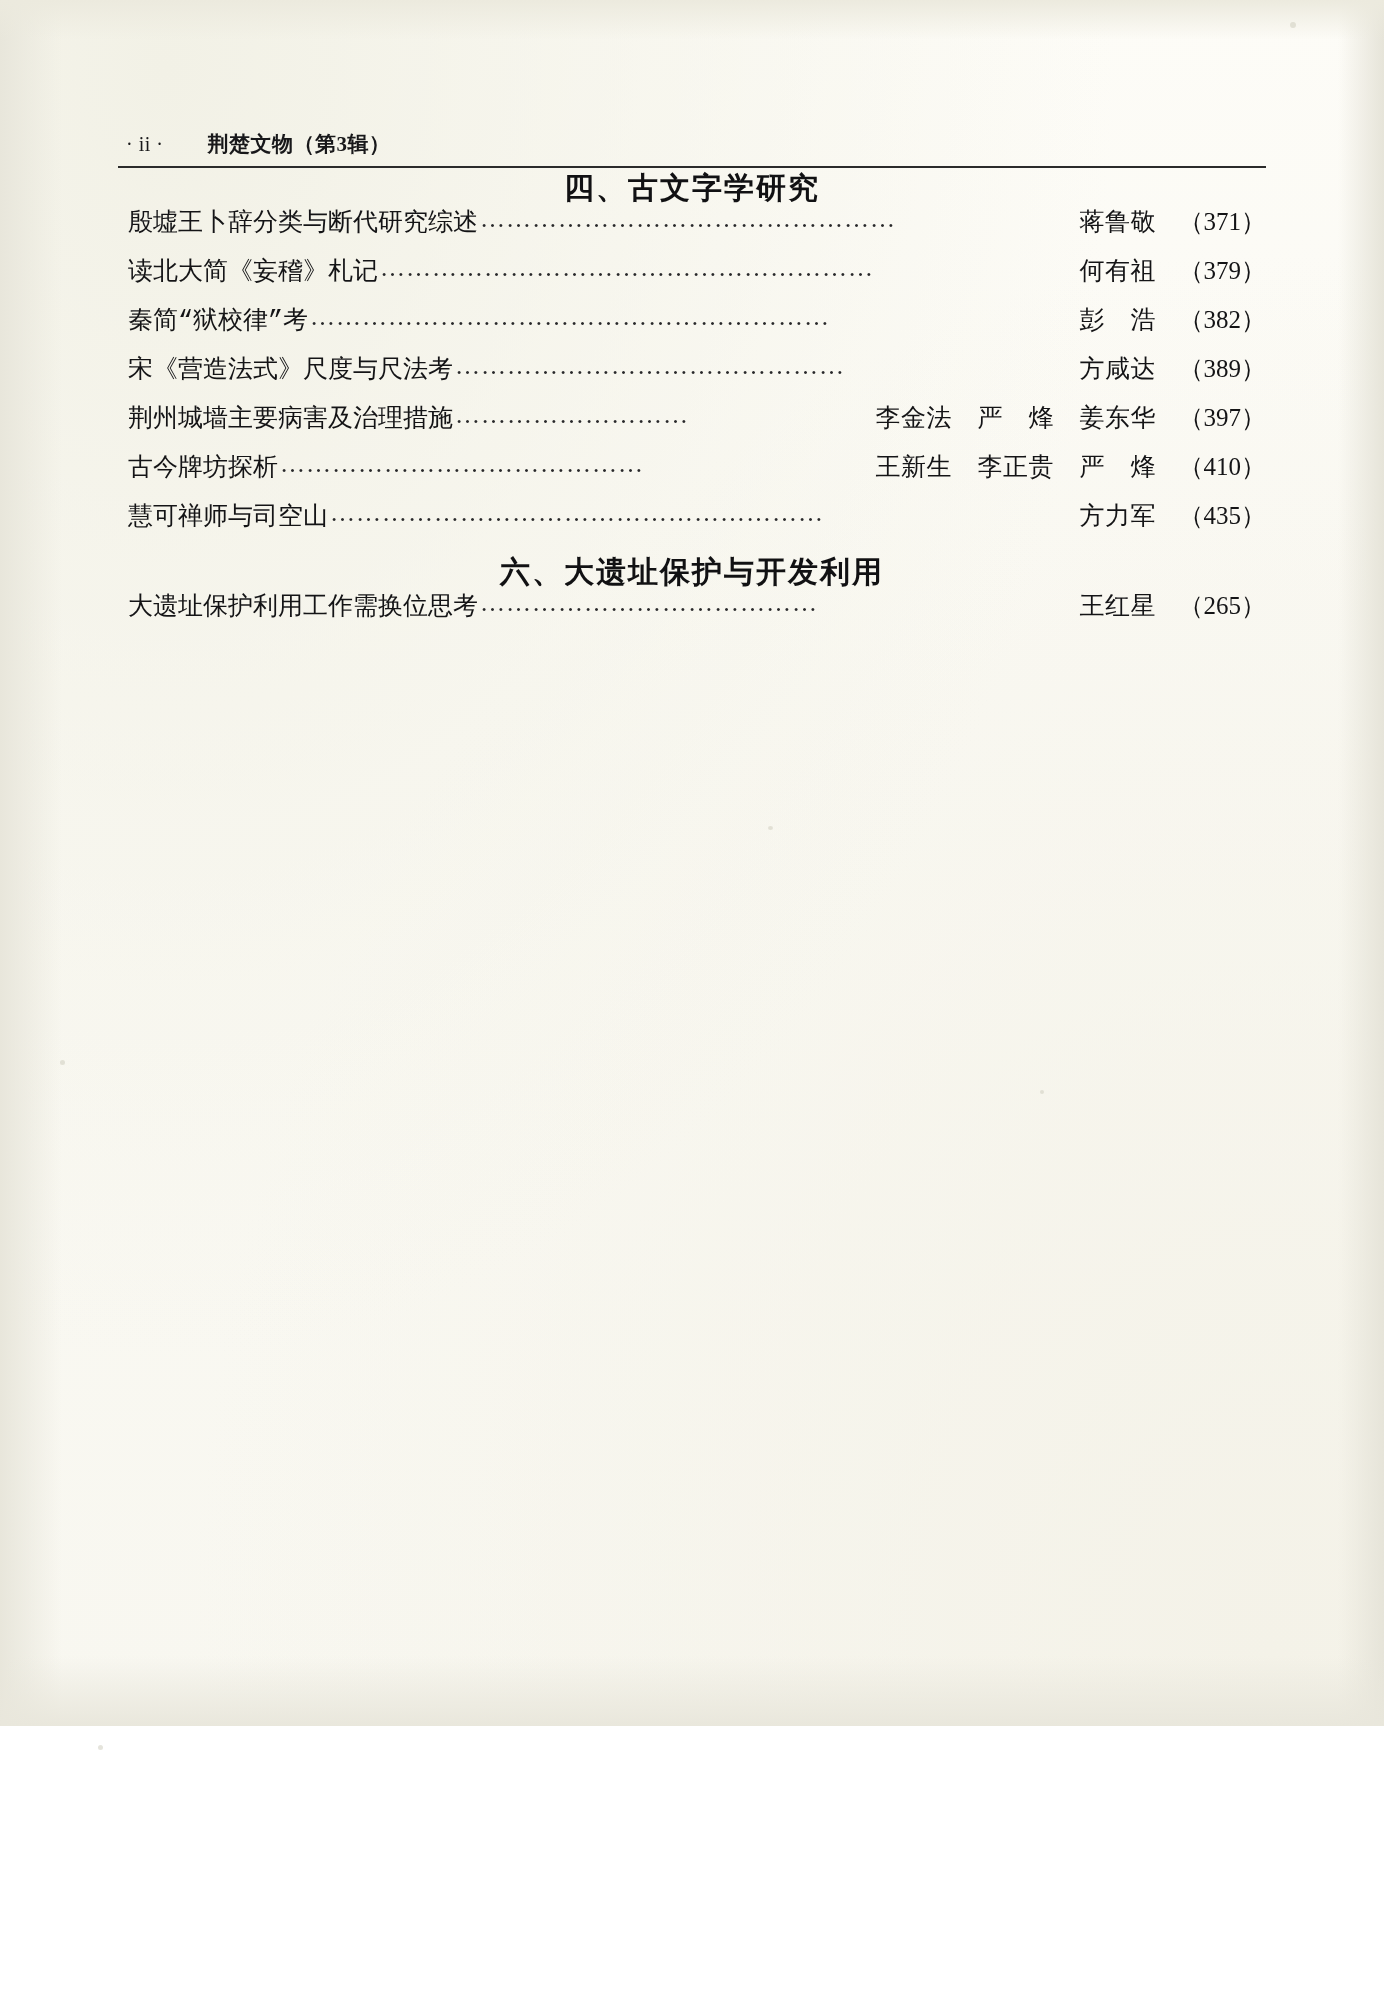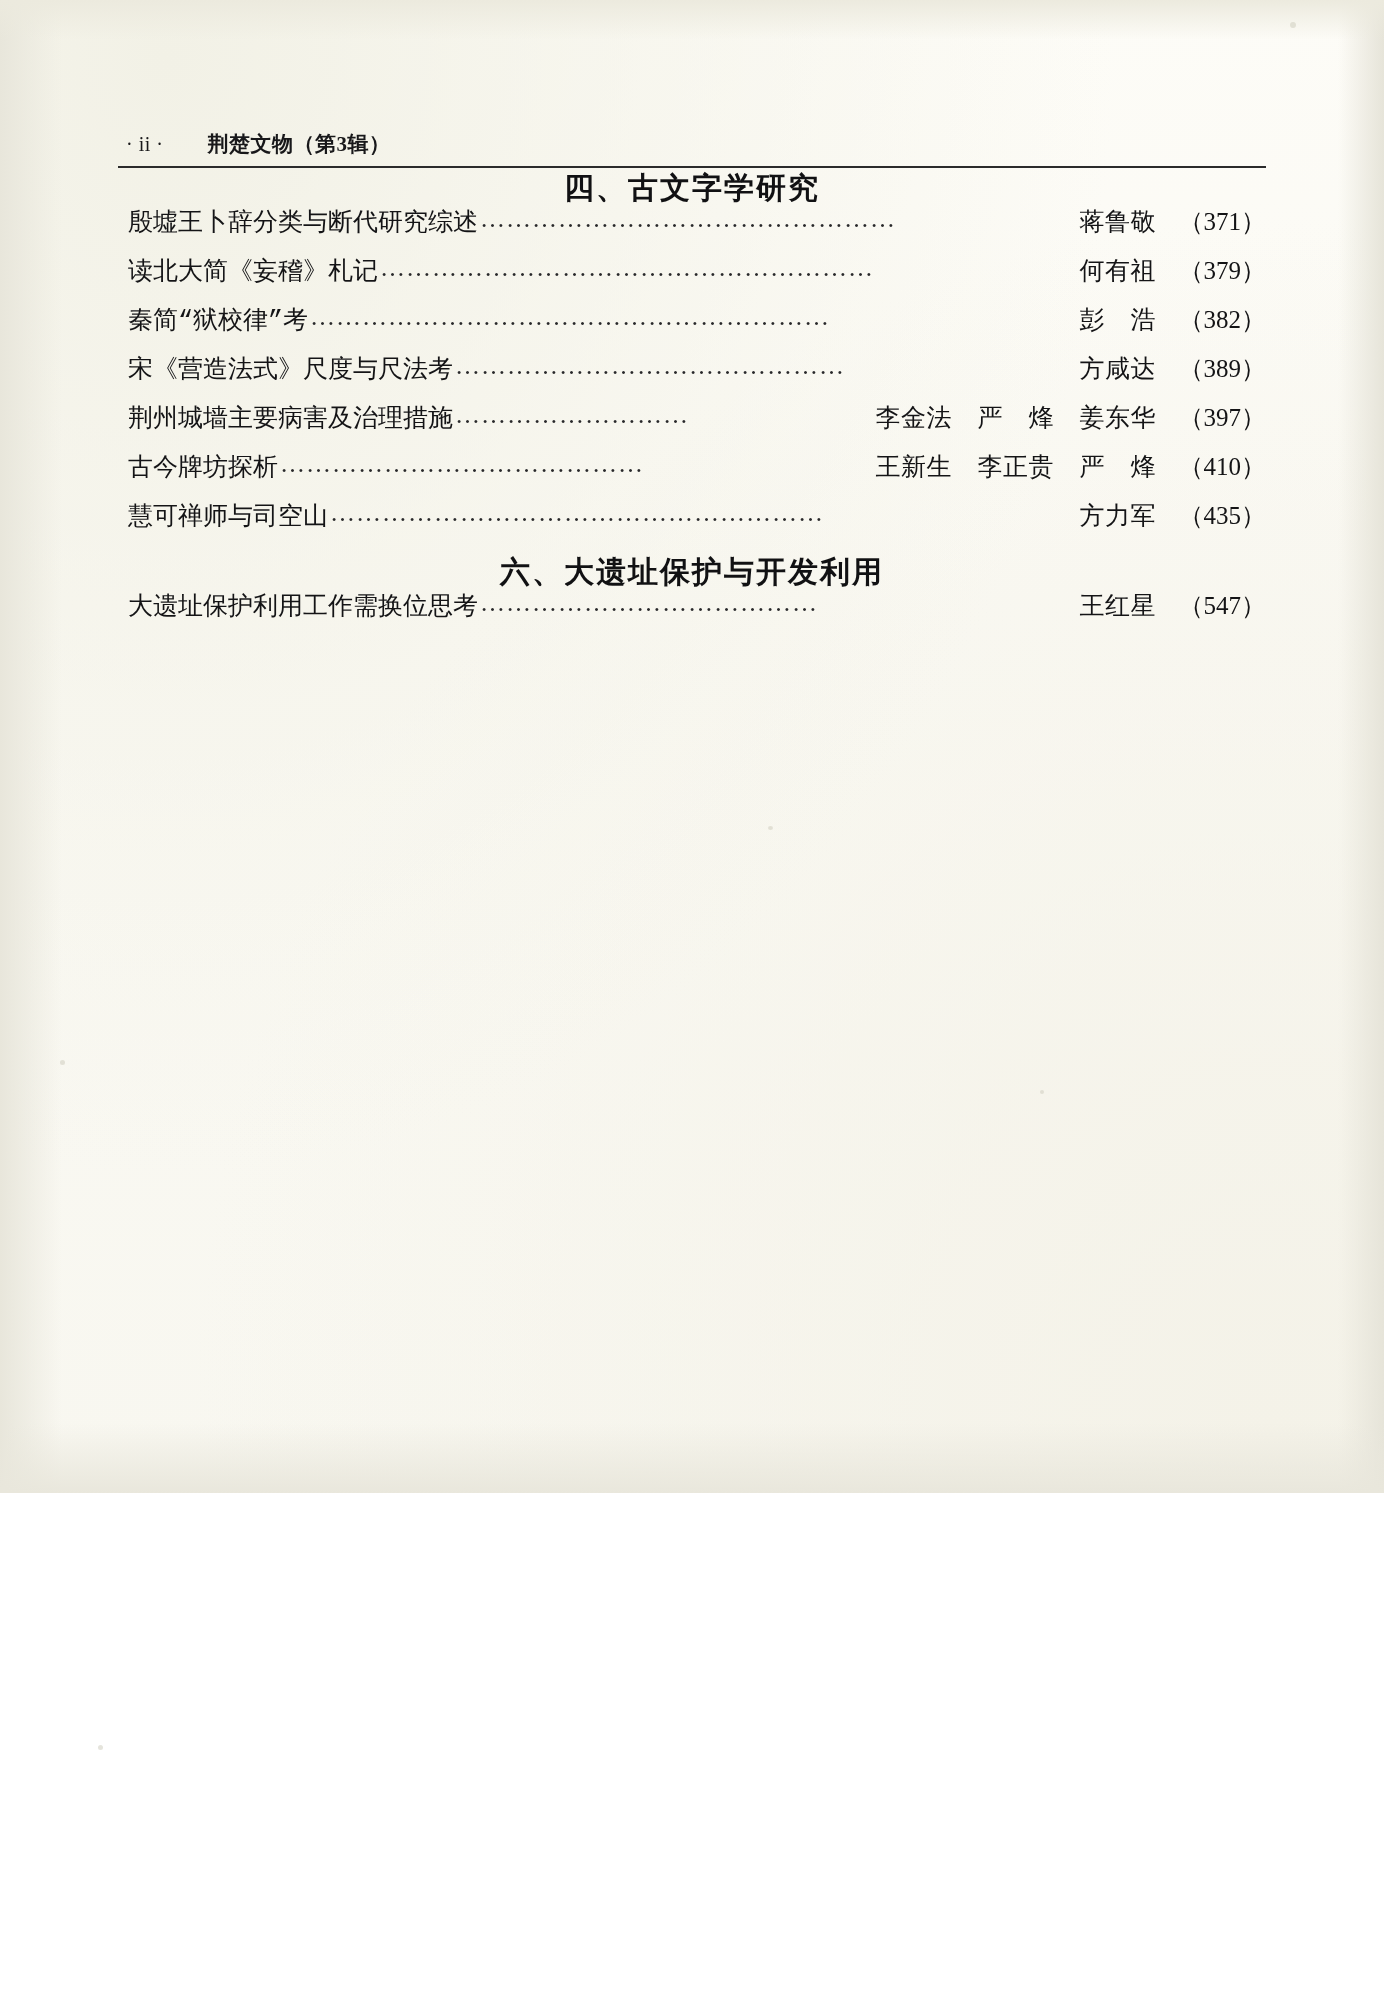--- a/index.html
+++ b/index.html
@@ -9,21 +9,21 @@
   body {
     width: 1384px;
     height: 2011px;
     background: #ffffff;
     font-family: "Liberation Serif", "DejaVu Serif", serif;
     overflow: hidden;
   }
   .page {
     position: relative;
     width: 1384px;
-    height: 1493px;
+    height: 1726px;
     background: #fbfaf5;
     background-image:
       radial-gradient(ellipse at 12% 4%, #f2f1e6 0%, rgba(242,241,230,0) 55%),
       radial-gradient(ellipse at 92% 96%, #f4f2e8 0%, rgba(244,242,232,0) 60%),
       linear-gradient(180deg, #fdfcf7 0%, #faf9f3 40%, #f8f7f0 100%);
     box-sizing: border-box;
   }
   
   .edge-left {
     position: absolute;
@@ -221,17 +221,17 @@
       <span class="authors">方力军</span>
       <span class="page-no">（435）</span>
     </div>
 
     <h2 class="section sec-n">六、大遗址保护与开发利用</h2>
 
     <div class="entry">
       <span class="title">大遗址保护利用工作需换位思考</span>
       <span class="leader">…………………………………</span>
       <span class="authors">王红星</span>
-      <span class="page-no">（547）</span>
+      <span class="page-no">（265）</span>
     </div>
 
   </div>
 </div>
 
 </body></html>

